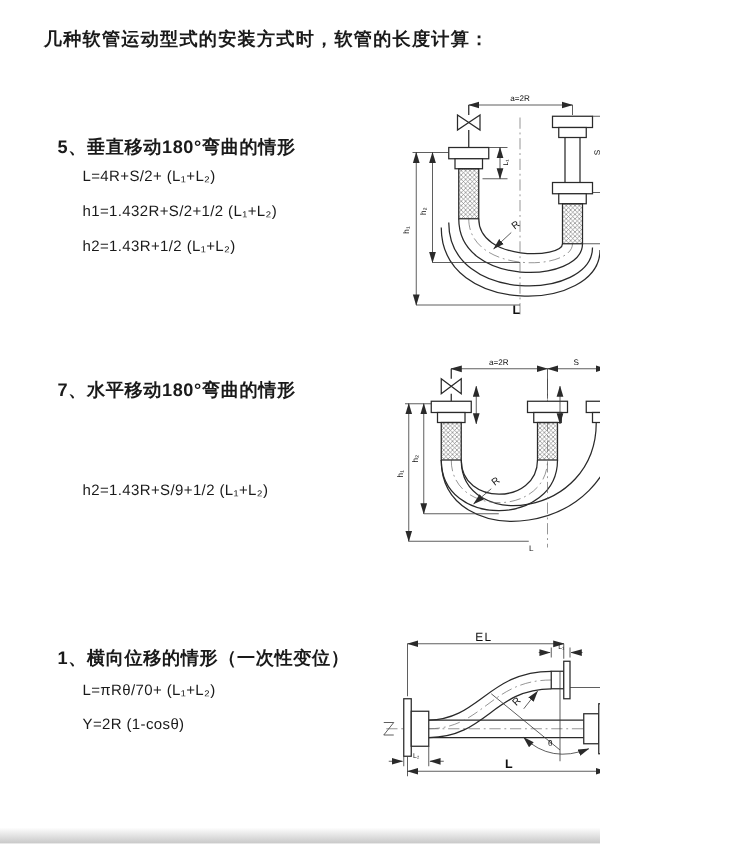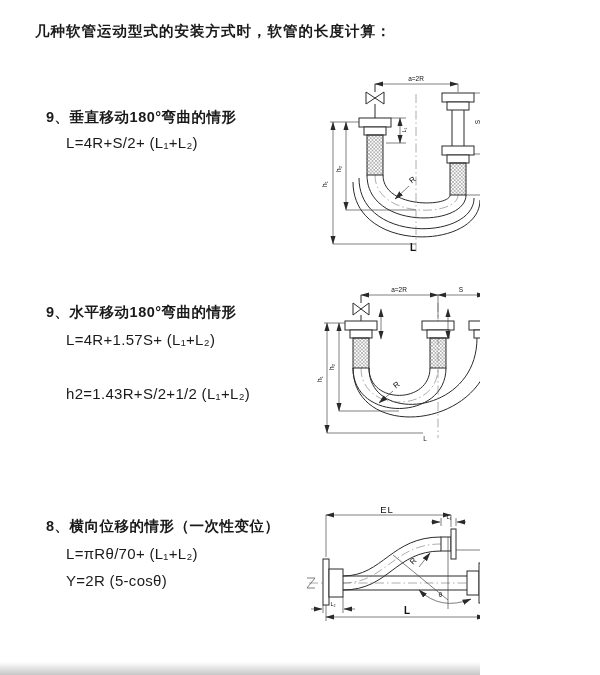--- a/index.html
+++ b/index.html
@@ -1,20 +1,20 @@
 <!DOCTYPE html>
 <html><head>
 <meta charset="utf-8">
 <style>
   html,body{margin:0;padding:0;background:#fff;}
   .page{position:relative;width:480px;height:675px;background:#ffffff;overflow:hidden;
         font-family:"Liberation Sans","DejaVu Sans",sans-serif;color:#1a1a1a;}
   .title{position:absolute;left:35px;top:22px;font-size:14.5px;font-weight:bold;letter-spacing:1px;white-space:nowrap;}
   .sec-h{position:absolute;left:46px;font-size:14.5px;font-weight:bold;letter-spacing:.5px;white-space:nowrap;}
-  .formula{position:absolute;left:66px;font-size:15px;letter-spacing:.3px;white-space:nowrap;}
+  .formula{position:absolute;left:66px;font-size:12px;letter-spacing:.3px;white-space:nowrap;}
   #sh1{top:108px}  #f11{top:134px} #f12{top:162px} #f13{top:190px}
   #sh2{top:303px}  #f21{top:331px} #f22{top:358px} #f23{top:385px}
   #sh3{top:517px}  #f31{top:545px} #f32{top:572px} #f33{top:599px}
   .dg{position:absolute;}
   #d1{left:313px;top:70px} #d2{left:313px;top:283px} #d3{left:303px;top:505px}
   .shade{position:absolute;left:0;bottom:0;width:600px;height:13px;
          background:linear-gradient(#ffffff,#c7c7c7);}
   
   .ol{fill:none;stroke:#2a2a2a;stroke-width:1;}
   .olf{fill:#ffffff;stroke:#2a2a2a;stroke-width:1;}
@@ -28,30 +28,31 @@
   text.tl {font:bold 10px "Liberation Sans","DejaVu Sans",sans-serif;fill:#111;}
   text.te {font:9.5px "Liberation Sans","DejaVu Sans",sans-serif;fill:#111;letter-spacing:1px;}
 </style>
 </head>
 <body>
 
 <div class="page">
 
   <div class="title">几种软管运动型式的安装方式时，软管的长度计算：</div>
 
-  <div class="sec-h" id="sh1">9、垂直移动180°弯曲的情形</div>
+  <div class="sec-h" id="sh1">5、垂直移动180°弯曲的情形</div>
   <div class="formula" id="f11">L=4R+S/2+ (L₁+L₂)</div>
-
-  <div class="sec-h" id="sh2">9、水平移动180°弯曲的情形</div>
-  <div class="formula" id="f21">L=4R+1.57S+ (L₁+L₂)</div>
-  <div class="formula" id="f23">h2=1.43R+S/2+1/2 (L₁+L₂)</div>
-
-  <div class="sec-h" id="sh3">8、横向位移的情形（一次性变位）</div>
+  <div class="formula" id="f12">h1=1.432R+S/2+1/2 (L₁+L₂)</div>
+  <div class="formula" id="f13">h2=1.43R+1/2 (L₁+L₂)</div>
+
+  <div class="sec-h" id="sh2">7、水平移动180°弯曲的情形</div>
+  <div class="formula" id="f23">h2=1.43R+S/9+1/2 (L₁+L₂)</div>
+
+  <div class="sec-h" id="sh3">1、横向位移的情形（一次性变位）</div>
   <div class="formula" id="f31">L=πRθ/70+ (L₁+L₂)</div>
-  <div class="formula" id="f32">Y=2R (5-cosθ)</div>
+  <div class="formula" id="f32">Y=2R (1-cosθ)</div>
 
   <svg class="dg" id="d1" width="285" height="190" viewBox="0 0 285 190">
     <defs>
       <marker id="arr1" viewBox="0 0 8 6" refX="7.5" refY="3" markerWidth="9" markerHeight="7" orient="auto-start-reverse" markerUnits="userSpaceOnUse">
         <path d="M0,0.6 L8,3 L0,5.4 Z" fill="#2a2a2a"></path>
       </marker>
       <pattern id="ht1" width="3.5" height="3.5" patternUnits="userSpaceOnUse">
         <path d="M0,3.5 L3.5,0 M0,0 L3.5,3.5" stroke="#777" stroke-width="0.5"></path>
       </pattern>
     </defs>

